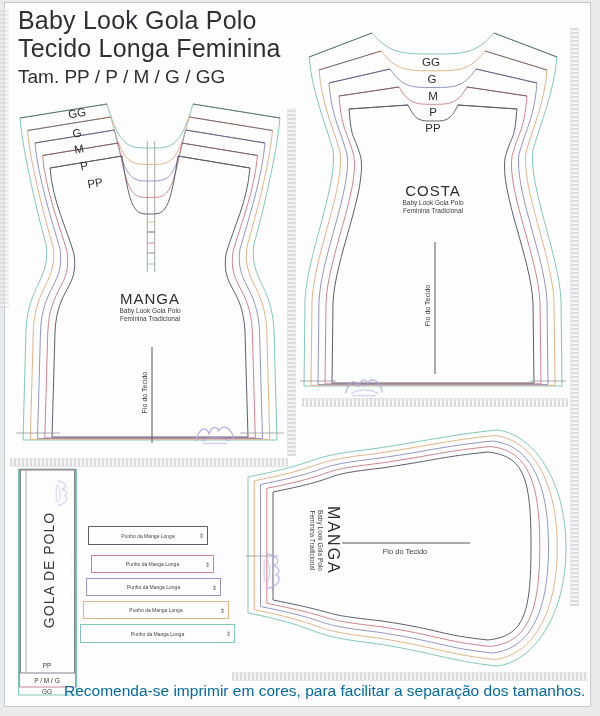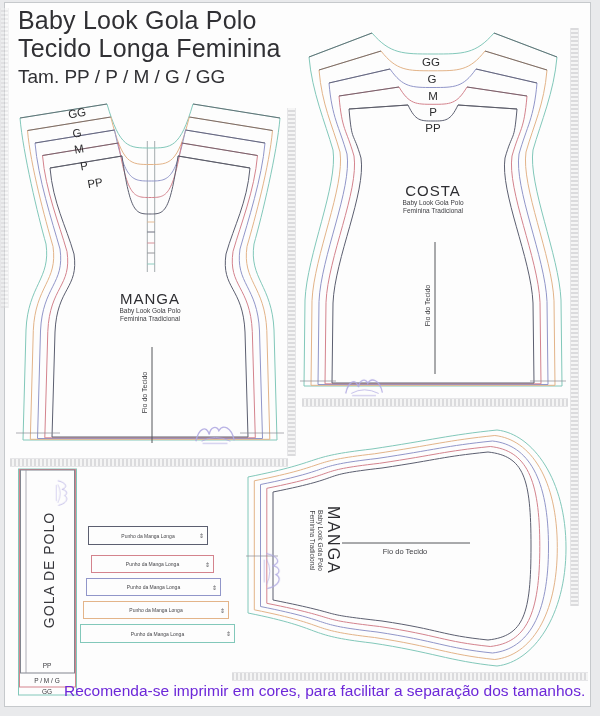--- a/index.html
+++ b/index.html
@@ -29,21 +29,21 @@
     transform:rotate(-90deg);font-size:14px;letter-spacing:1px;color:#35353a}
   .gola-sz{position:absolute;font-size:6.5px;color:#3a3a3e;transform:translate(-50%,-50%)}
   .cuff{position:absolute;border:1px solid #888;display:flex;align-items:center;
     justify-content:center;font-size:5px;color:#46464a;background:transparent}
   .cuff .mark{position:absolute;right:3px;font-size:6px;color:#55555a}
   .strip-h,.strip-v{position:absolute;opacity:.85}
   .strip-h{height:7px;background:repeating-linear-gradient(90deg,#d6d6d8 0 2px,#f4f4f4 2px 4px);
     border-top:1px solid #e3e3e5;border-bottom:1px solid #e3e3e5}
   .strip-v{width:7px;background:repeating-linear-gradient(0deg,#d6d6d8 0 2px,#f4f4f4 2px 4px);
     border-left:1px solid #e3e3e5;border-right:1px solid #e3e3e5}
-  .footer{left:64px;top:682px;font-size:15.5px;color:#6d28d9}
+  .footer{left:64px;top:682px;font-size:15.5px;color:#0369a1}
 </style>
 </head>
 <body>
 
 <div class="page"></div>
 
 <svg id="draw" width="600" height="716">
   <defs>
     <symbol id="logo" viewBox="0 0 48 26">
       <path d="M4 20 C7 6 15 3 18 13 C19 5 26 3 28 9 C32 2 41 5 44 19" fill="none" stroke="currentColor" stroke-width="1.4"></path>

